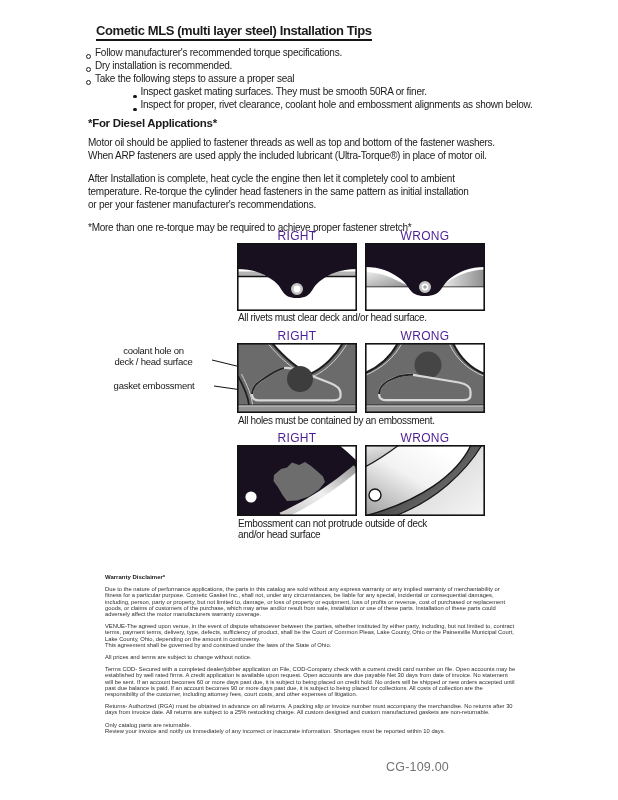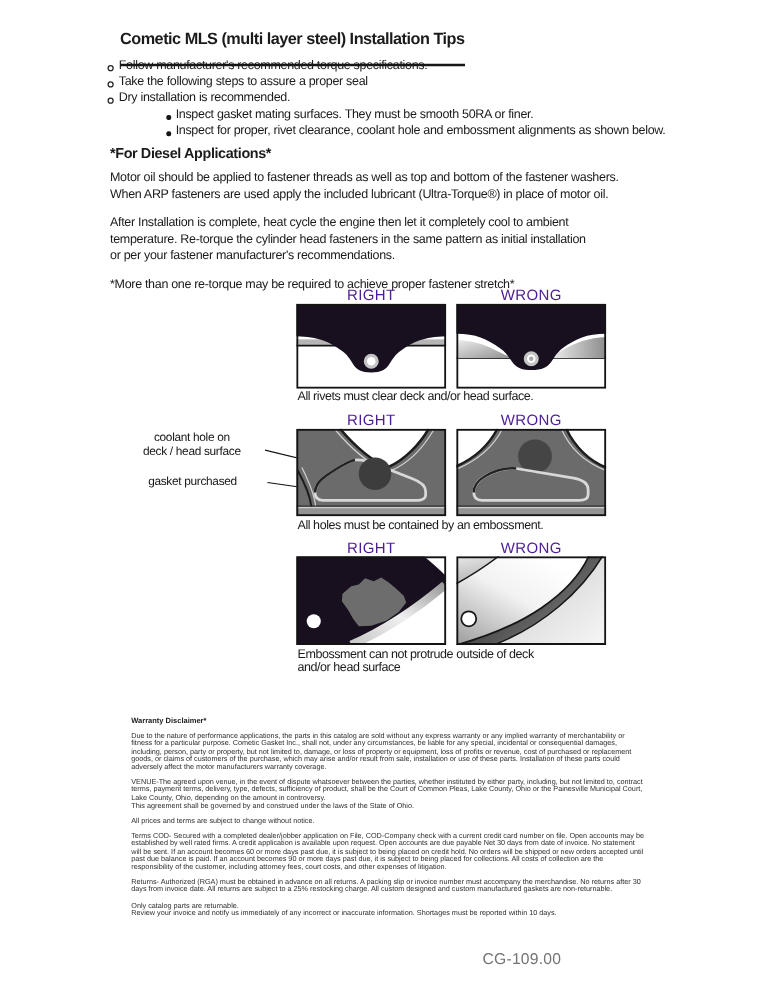--- a/index.html
+++ b/index.html
@@ -4,26 +4,26 @@
 <style>
   html,body { margin:0; padding:0; background:#ffffff; }
   .page {
     position:relative; width:618px; height:800px; background:#ffffff;
     font-family:"Liberation Sans", sans-serif; color:#1b1b1b; overflow:hidden;
   }
   
   .title {
     position:absolute; left:96px; top:23px;
     font-size:13px; font-weight:bold; letter-spacing:-0.4px;
-    border-bottom:2px solid #151515; padding-bottom:13px; white-space:nowrap;
+    border-bottom:2px solid #151515; padding-bottom:1px; white-space:nowrap;
   }
   
   .intro { position:absolute; left:86px; top:46px; width:462px;
            font-size:10px; line-height:13px; letter-spacing:-0.25px; }
-  .bullet-row { display:flex; align-items:center; }
+  .bullet-row { display:flex; align-items:flex-end; }
   .dot-open { width:3px; height:3px; border:1px solid #232323; border-radius:50%;
               margin:4px 4px 0 0; flex:none; }
   .dot-filled { width:3.5px; height:3.5px; background:#161616; border-radius:50%;
                 margin:4.5px 4px 0 0; flex:none; }
   .sub { margin-left:47px; }
   
   .diesel { position:absolute; left:88px; top:117px; width:458px;
             font-size:10px; line-height:13px; letter-spacing:-0.25px; }
   .diesel .h { font-size:11.5px; font-weight:bold; letter-spacing:-0.3px; margin:0 0 6px 0; }
   .diesel .para { margin:0 0 10px 0; }
@@ -54,25 +54,25 @@
 
   <div class="title">Cometic MLS (multi layer steel) Installation Tips</div>
 
   <div class="intro">
     <div class="bullet-row">
       <span class="dot-open"></span>
       <span>Follow manufacturer's recommended torque specifications.</span>
     </div>
     <div class="bullet-row">
       <span class="dot-open"></span>
-      <span>Take the following steps to assure a proper seal</span>
+      <span>Dry installation is recommended.</span>
     </div>
     <div class="bullet-row">
       <span class="dot-open"></span>
-      <span>Dry installation is recommended.</span>
+      <span>Take the following steps to assure a proper seal</span>
     </div>
     <div class="bullet-row sub">
       <span class="dot-filled"></span>
       <span>Inspect gasket mating surfaces.  They must be smooth 50RA or finer.</span>
     </div>
     <div class="bullet-row sub">
       <span class="dot-filled"></span>
       <span>Inspect for proper, rivet clearance, coolant hole and embossment alignments as shown below.</span>
     </div>
   </div>
@@ -128,21 +128,21 @@
 
   <div class="cap" style="top:312px">All rivets must clear deck and/or head surface.</div>
 
   <div class="dg-label" style="left:297px;top:329px">RIGHT</div>
   <div class="dg-label" style="left:425px;top:329px">WRONG</div>
 
   <div class="lbl" style="top:345px;width:115px">
     <div>coolant hole on</div>
     <div>deck / head surface</div>
   </div>
-  <div class="lbl" style="top:380px;width:116px">gasket purchased</div>
+  <div class="lbl" style="top:380px;width:116px">gasket embossment</div>
 
   <svg class="leader" width="82" height="40" viewBox="0 0 82 40">
     <line x1="0" y1="4" x2="78" y2="23" stroke="#111111" stroke-width="1"></line>
     <line x1="2" y1="30" x2="51" y2="37" stroke="#111111" stroke-width="1"></line>
   </svg>
 
   <svg class="panel" style="left:237px;top:343px" width="120" height="70" viewBox="0 0 120 70">
     <rect x="0" y="0" width="120" height="70" fill="#6b6b6b"></rect>
     <path d="M35,0 C47,14 59,25 73,31 C87,25 99,12 106,0 Z" fill="#ffffff"></path>
     <path d="M35,0 C47,14 59,25 73,31 C87,25 99,12 106,0" fill="none" stroke="#1d1d1d" stroke-width="2"></path>

